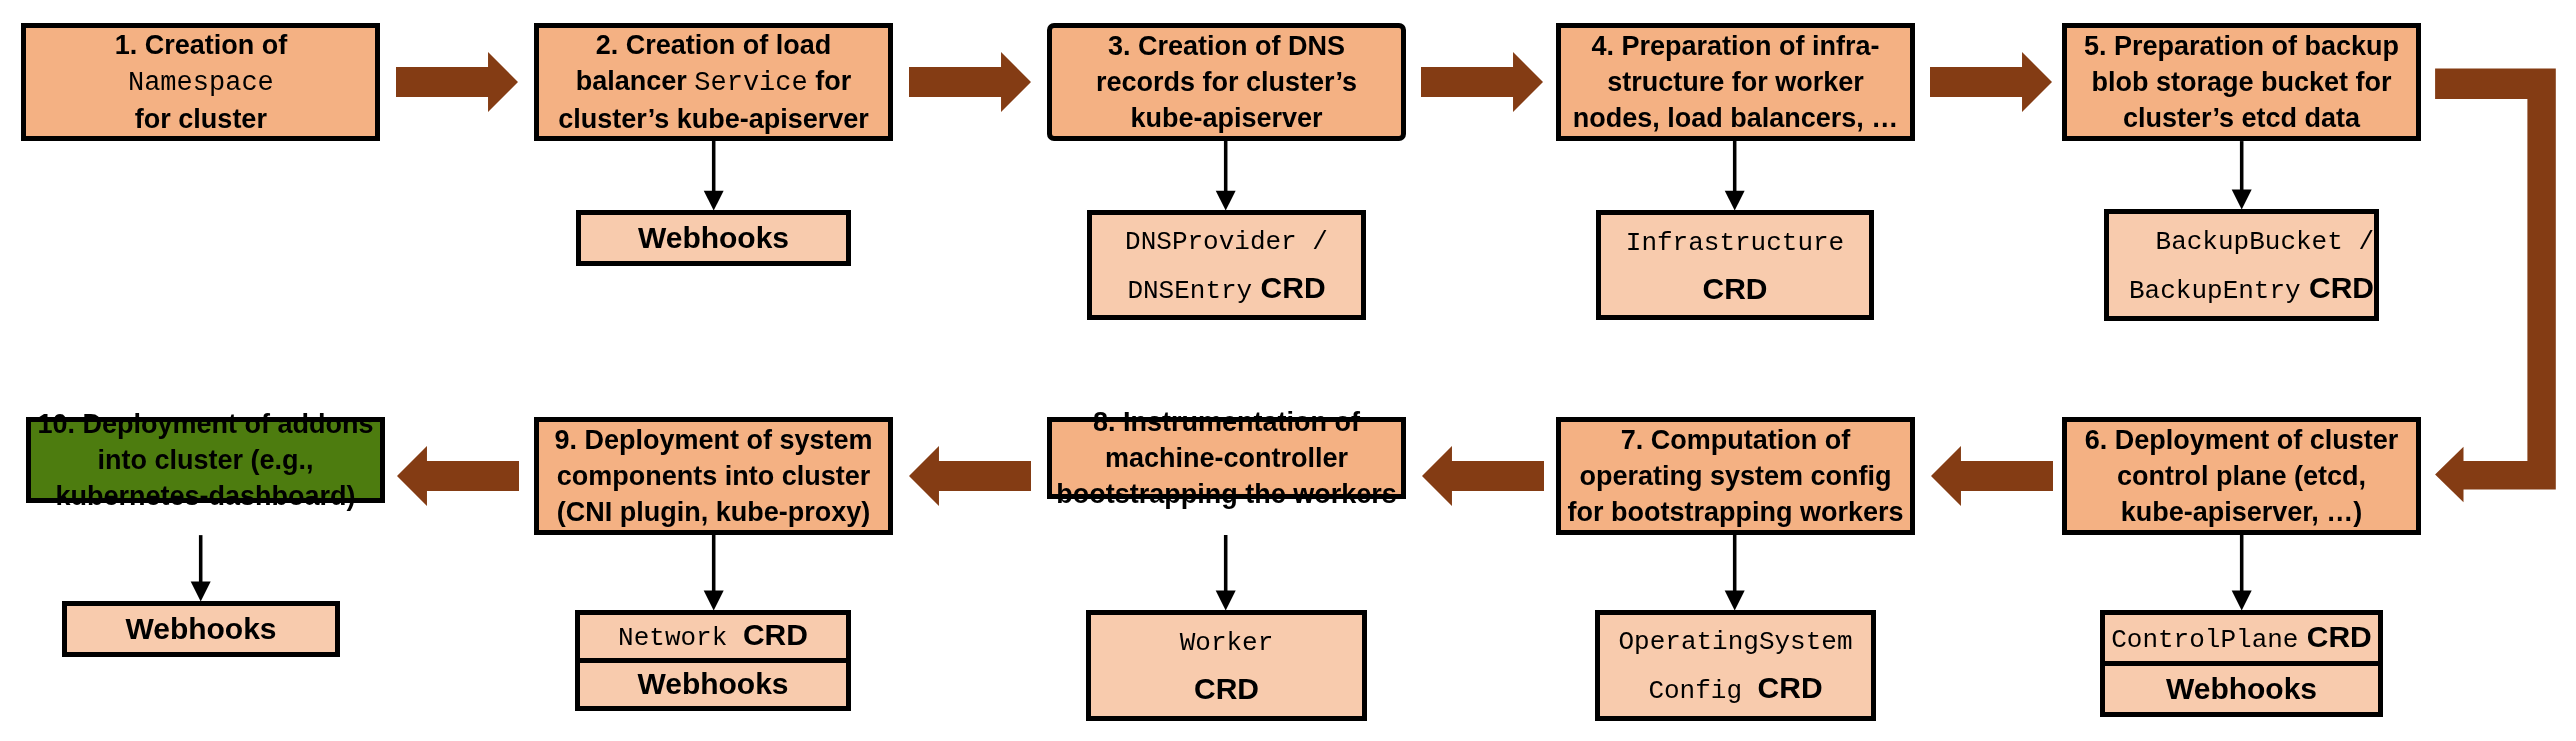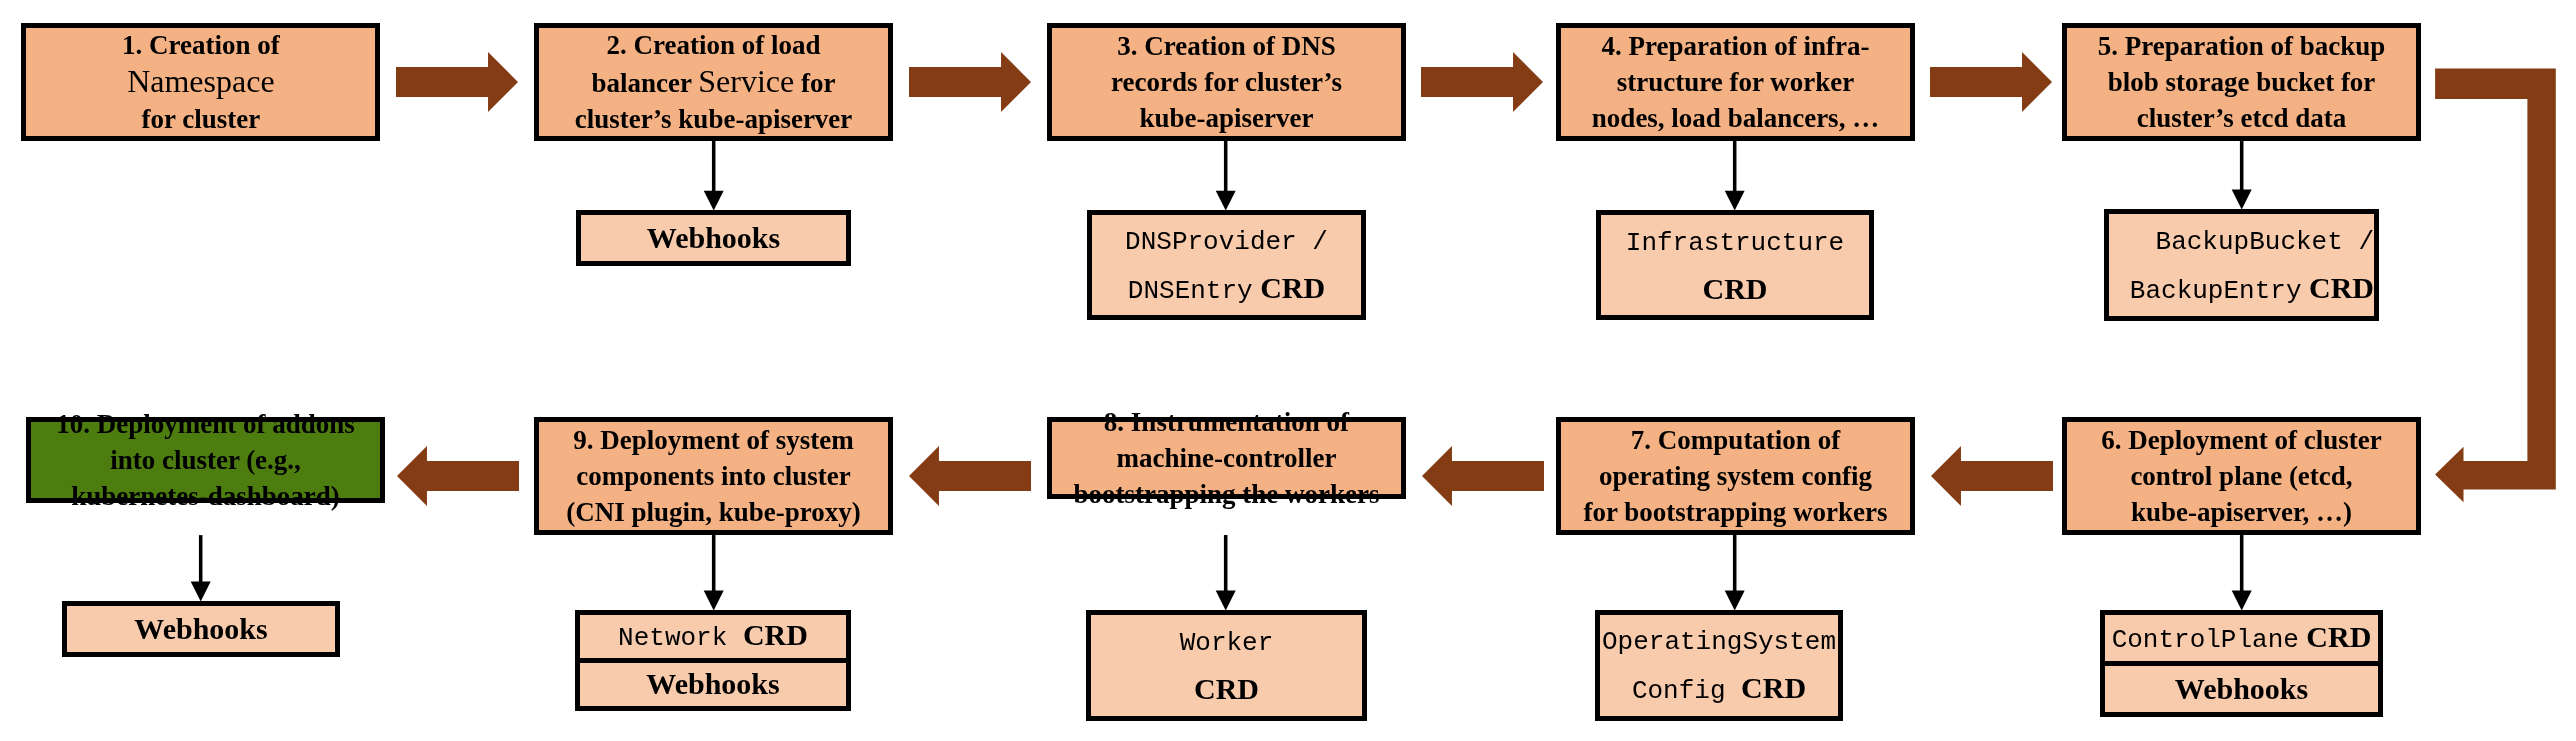--- a/index.html
+++ b/index.html
@@ -6,23 +6,23 @@
   .canvas{position:relative;width:2576px;height:742px;background:#ffffff;overflow:hidden;
           font-family:"Liberation Sans",sans-serif;color:#000;}
   .box{position:absolute;box-sizing:border-box;border:5.7px solid #000;
        display:flex;flex-direction:column;justify-content:center;align-items:center;text-align:center;}
   .step-box{}
   .sub-box{}
   .label{width:100%;}
   .line{white-space:pre;}
   .step-box .line{font-weight:700;font-size:27px;line-height:36px;}
   .sub-box .line{font-size:26px;line-height:46px;}
-  .seg-b{font-weight:700;font-family:Liberation Serif, serif;}
+  .seg-b{font-weight:700;font-family:Liberation Sans, sans-serif;}
   .seg-m{font-weight:400;font-family:"Liberation Mono","DejaVu Sans Mono",monospace;}
-  .step-box .seg-m{font-size:32px;font-family:Liberation Serif, serif;}
+  .step-box .seg-m{font-size:27px;}
   .sub-box .seg-b{font-size:30px;}
   .arrow-svg{position:absolute;display:block;}
   .thin-arrow line{stroke:#000;stroke-width:5;}
   .thin-arrow polygon{fill:#000;}
 </style>
 </head>
 <body>
 
 <div class="canvas">
 
@@ -33,21 +33,21 @@
         <div class="line"><span class="seg-b">for cluster</span></div>
       </div>
   </div>
   <div class="box step-box" style="left: 534px; top: 23px; width: 359px; height: 118px; background: rgb(244, 177, 131);">
     <div class="label">
         <div class="line"><span class="seg-b">2. Creation of load</span></div>
         <div class="line"><span class="seg-b">balancer </span><span class="seg-m">Service</span><span class="seg-b"> for</span></div>
         <div class="line"><span class="seg-b">cluster’s kube-apiserver</span></div>
       </div>
   </div>
-  <div class="box step-box" style="left: 1047px; top: 23px; width: 359px; height: 118px; background: rgb(244, 177, 131);">
+  <div class="box step-box" style="left: 1047px; top: 23px; width: 359px; height: 118px; background: rgb(244, 177, 131); border-radius: 7px;">
     <div class="label">
         <div class="line"><span class="seg-b">3. Creation of DNS</span></div>
         <div class="line"><span class="seg-b">records for cluster’s</span></div>
         <div class="line"><span class="seg-b">kube-apiserver</span></div>
       </div>
   </div>
   <div class="box step-box" style="left: 1556px; top: 23px; width: 359px; height: 118px; background: rgb(244, 177, 131);">
     <div class="label">
         <div class="line"><span class="seg-b">4. Preparation of infra-</span></div>
         <div class="line"><span class="seg-b">structure for worker</span></div>
@@ -125,21 +125,21 @@
   <div class="box sub-box" style="left: 2100px; top: 610px; width: 283px; height: 56px; background: rgb(248, 203, 173);">
     <div class="label">
         <div class="line"><span class="seg-m">ControlPlane</span><span class="seg-b"> CRD</span></div>
       </div>
   </div>
   <div class="box sub-box" style="left: 2100px; top: 661px; width: 283px; height: 56px; background: rgb(248, 203, 173);">
     <div class="label">
         <div class="line"><span class="seg-b">Webhooks</span></div>
       </div>
   </div>
-  <div class="box sub-box" style="left: 1595px; top: 610px; width: 248px; height: 111px; background: rgb(248, 203, 173);">
+  <div class="box sub-box" style="left: 1595px; top: 610px; width: 281px; height: 111px; background: rgb(248, 203, 173);">
     <div class="label">
         <div class="line"><span class="seg-m">OperatingSystem</span></div>
         <div class="line"><span class="seg-m">Config </span><span class="seg-b">CRD</span></div>
       </div>
   </div>
   <div class="box sub-box" style="left: 1086px; top: 610px; width: 281px; height: 111px; background: rgb(248, 203, 173);">
     <div class="label">
         <div class="line"><span class="seg-m">Worker</span></div>
         <div class="line"><span class="seg-b">CRD</span></div>
       </div>

